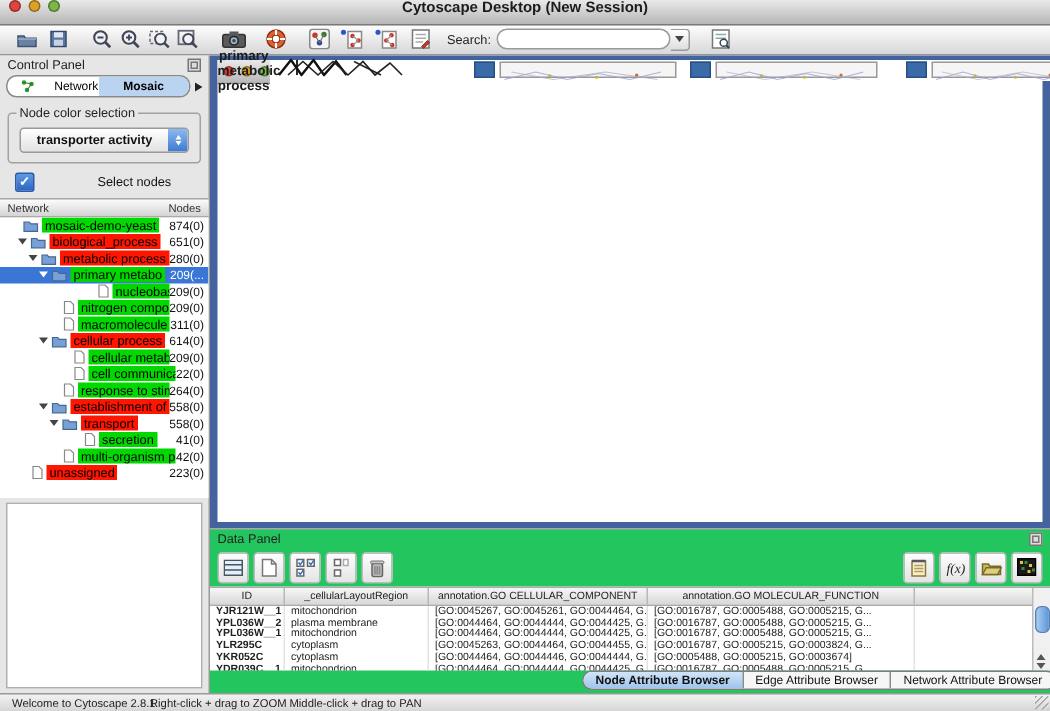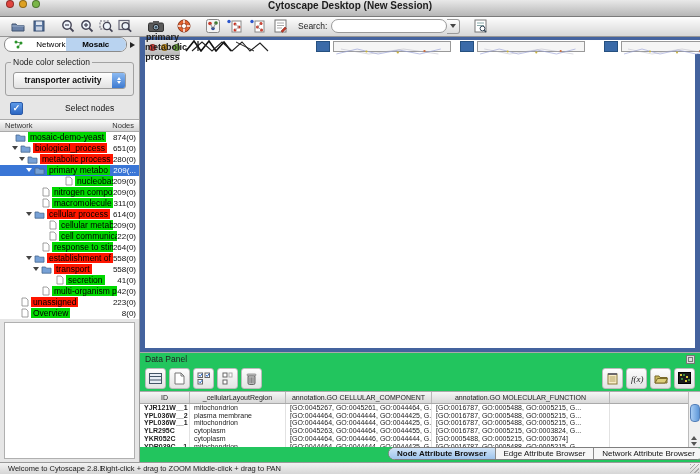--- a/index.html
+++ b/index.html
@@ -217,20 +217,24 @@
           <line x1="3" y1="6.5" x2="10" y2="6.5" stroke="#8aa"></line>
           <circle cx="8.5" cy="9.5" r="2.4" fill="none" stroke="#345" stroke-width="1"></circle>
           <line x1="10.2" y1="11.2" x2="12" y2="13" stroke="#345" stroke-width="1.3"></line>
         </svg>
       </span>
   </div>
 
   <div class="main">
 
     <div class="cp">
+      <div class="cp-head">
+        <span>Control Panel</span>
+        <span class="float-ic"></span>
+      </div>
       <div class="cp-tabs">
         <div class="cp-seg">
           <span>
             <span class="t-ic">
                 <svg width="9" height="9">
                   <circle cx="2" cy="2" r="1.5" fill="#2a9a2a"></circle>
                   <circle cx="7" cy="3" r="1.5" fill="#2a9a2a"></circle>
                   <circle cx="4" cy="7" r="1.5" fill="#2a9a2a"></circle>
                   <line x1="2" y1="2" x2="7" y2="3" stroke="#2a7a2a" stroke-width=".7"></line>
                   <line x1="7" y1="3" x2="4" y2="7" stroke="#2a7a2a" stroke-width=".7"></line>
@@ -415,30 +419,20 @@
           </div>
           <div class="tree-row" style="padding-left: 12px;">
             <span class="exp-spacer"></span>
             <span class="t-ic">
               <svg width="8" height="10">
                 <path d="M1 1 h4 l2 2 v6 h-6 z" fill="#fff" stroke="#888" stroke-width=".8"></path>
               </svg>
             </span>
             <span class="t-label" style="background: rgb(255, 21, 0);">unassigned</span>
             <span class="t-count">223(0)</span>
-          </div>
-          <div class="tree-row" style="padding-left: 12px;">
-            <span class="exp-spacer"></span>
-            <span class="t-ic">
-              <svg width="8" height="10">
-                <path d="M1 1 h4 l2 2 v6 h-6 z" fill="#fff" stroke="#888" stroke-width=".8"></path>
-              </svg>
-            </span>
-            <span class="t-label" style="background: rgb(0, 216, 0);">Overview</span>
-            <span class="t-count">8(0)</span>
           </div>
         </div>
       <div class="birdseye"></div>
     </div>
 
     <div class="ws">
       <div class="netwin">
         <div class="net-title">
           <div class="lights">
             <span class="light l-red"></span>

